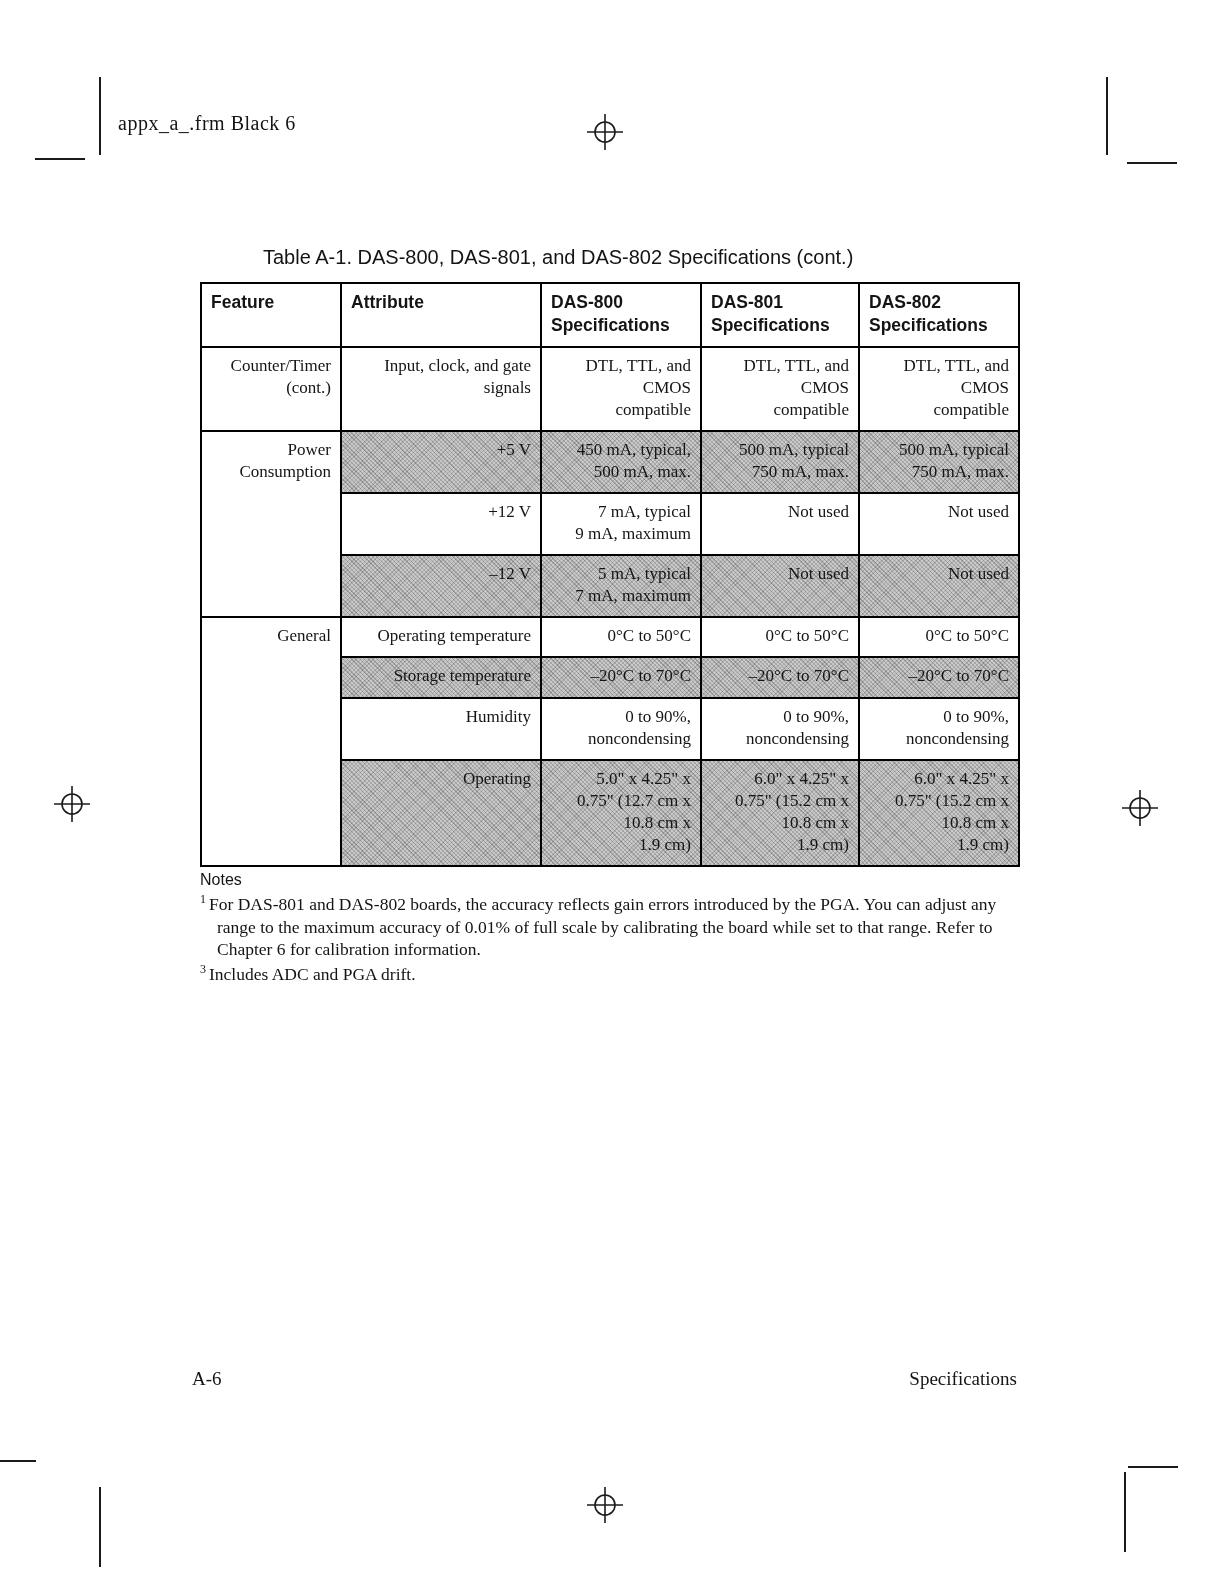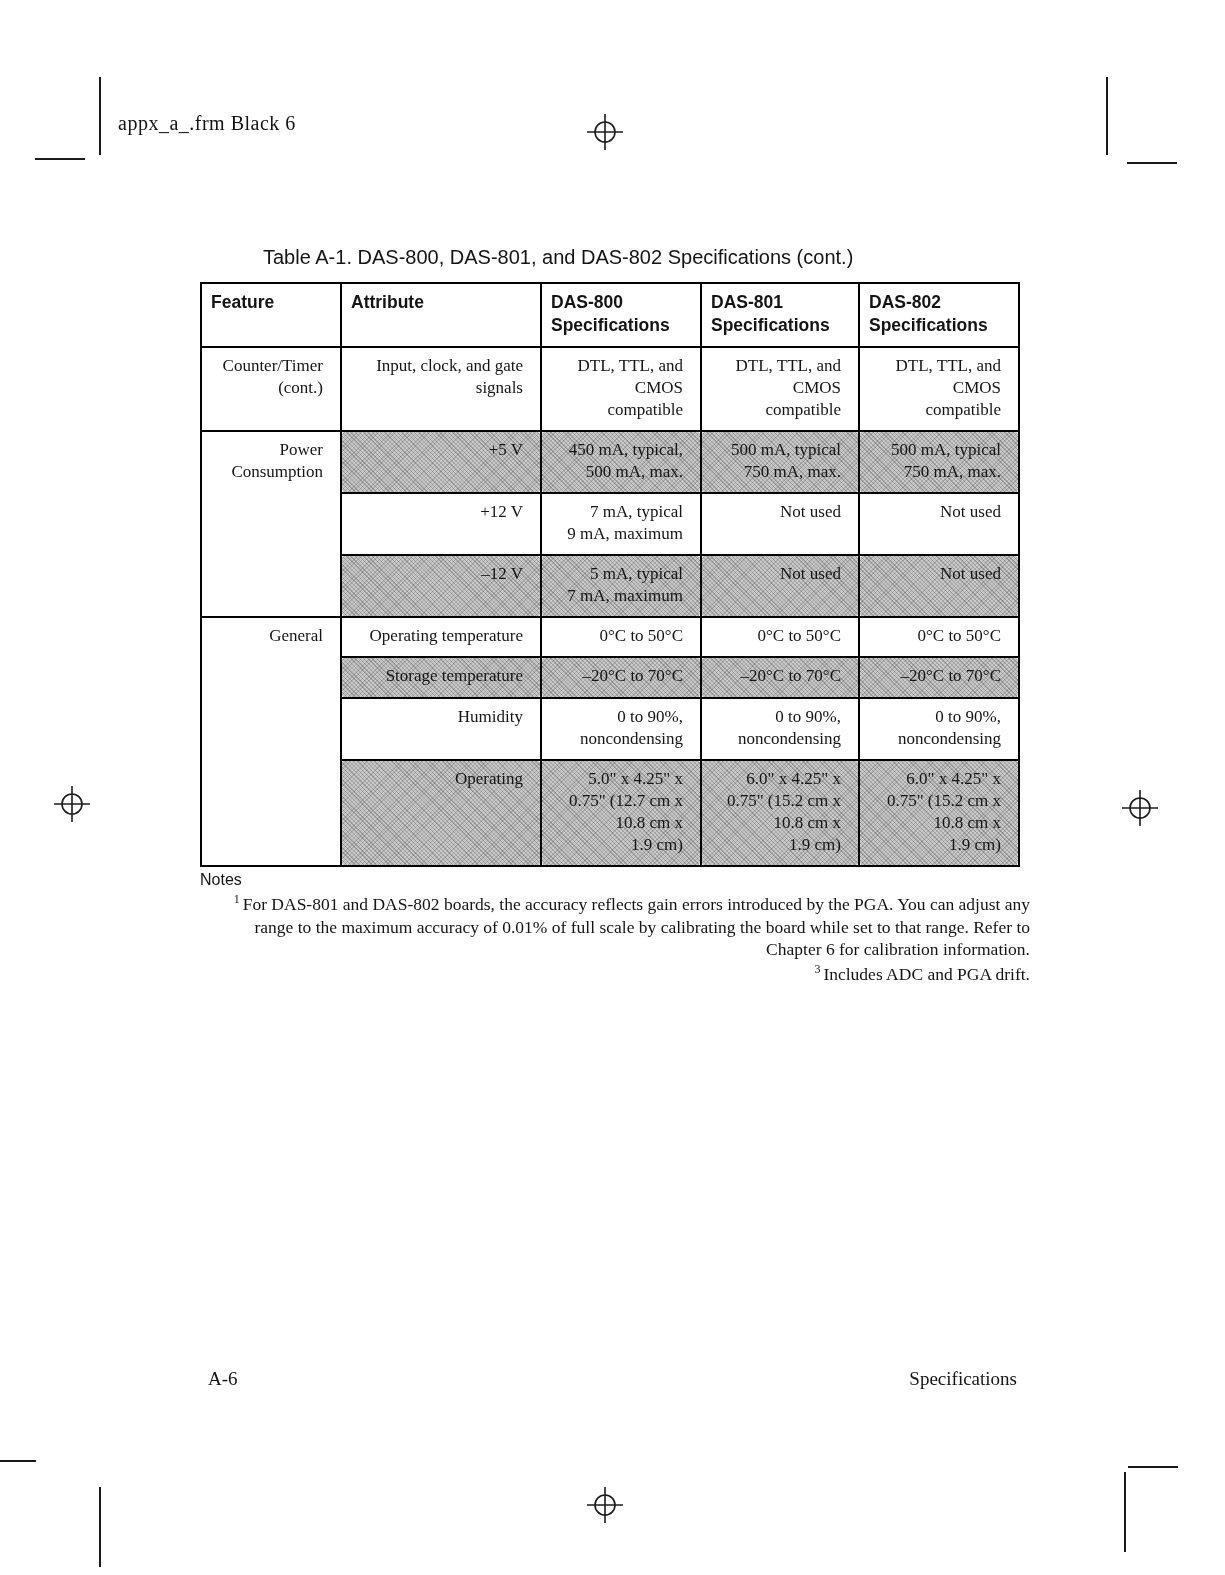--- a/index.html
+++ b/index.html
@@ -37,69 +37,67 @@
     left:200px; top:250px;
     border-collapse:collapse;
     table-layout:fixed;
     width:818px;
     background:#ffffff;
   }
   table.spec th, table.spec td{
     border:2px solid #000;
     vertical-align:top;
     text-align:left;
-    padding:7px 17px 9px 9px;
+    padding:7px 9px 9px 9px;
     white-space:pre-line;
     line-height:1.3;
   }
   table.spec th{
     font-family:"Liberation Sans", sans-serif;
     font-weight:bold;
     font-size:17.5px;
   }
   table.spec td{
     font-size:17px;
     text-align:right;
   }
   td.shaded{
     background-color:#c9c9c9;
     background-image:
       repeating-linear-gradient(45deg, rgba(0,0,0,0.20) 0 1px, transparent 1px 3px),
       repeating-linear-gradient(-45deg, rgba(0,0,0,0.14) 0 1px, transparent 1px 3px);
-    border-radius: 6px;
   }
   td.feature-cell{background:#ffffff;}
   
   .notes{
     position:absolute;
     left:200px; top:838px;
     width:830px;
     font-size:17.5px;
     line-height:1.28;
   }
   .notes-heading{
     font-family:"Liberation Sans", sans-serif;
     font-weight:normal;
     font-size:16px;
     margin-bottom:2px;
   }
   .note{
     padding-left:17px;
     text-indent:-17px;
     margin:0 0 2px 0;
-    text-align:right;
   }
   .note sup{
     font-size:12px;
     margin-right:3px;
   }
   
   .footer-left{
     position:absolute;
-    left:208px; top:1336px;
+    left:192px; top:1336px;
     font-size:19px;
   }
   .footer-right{
     position:absolute;
     right:208px; top:1336px;
     font-size:19px;
   }
 </style>
 </head>
 <body>

